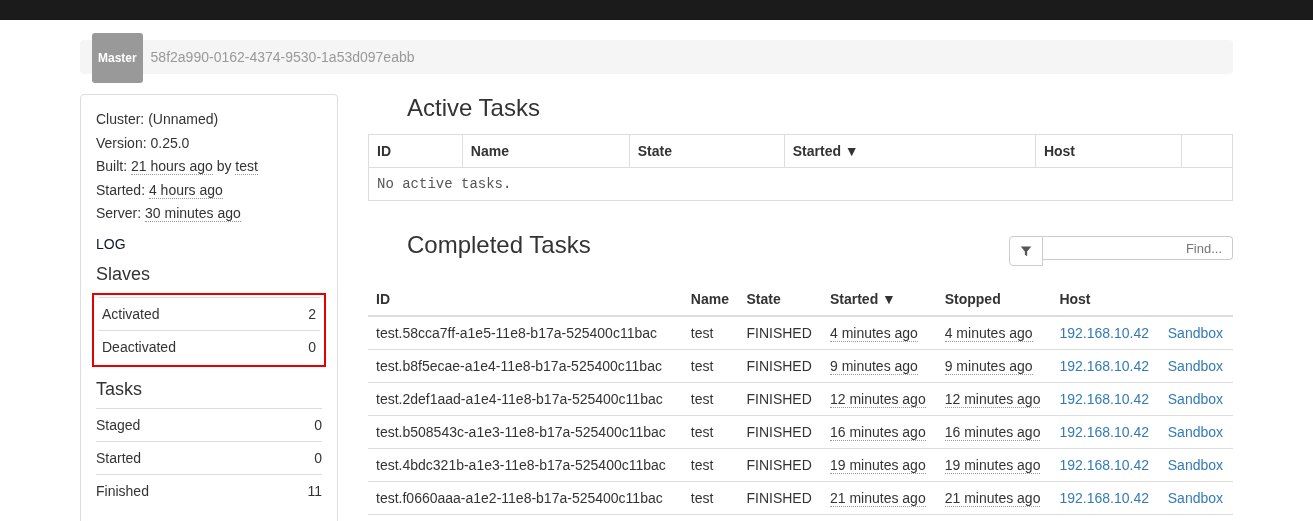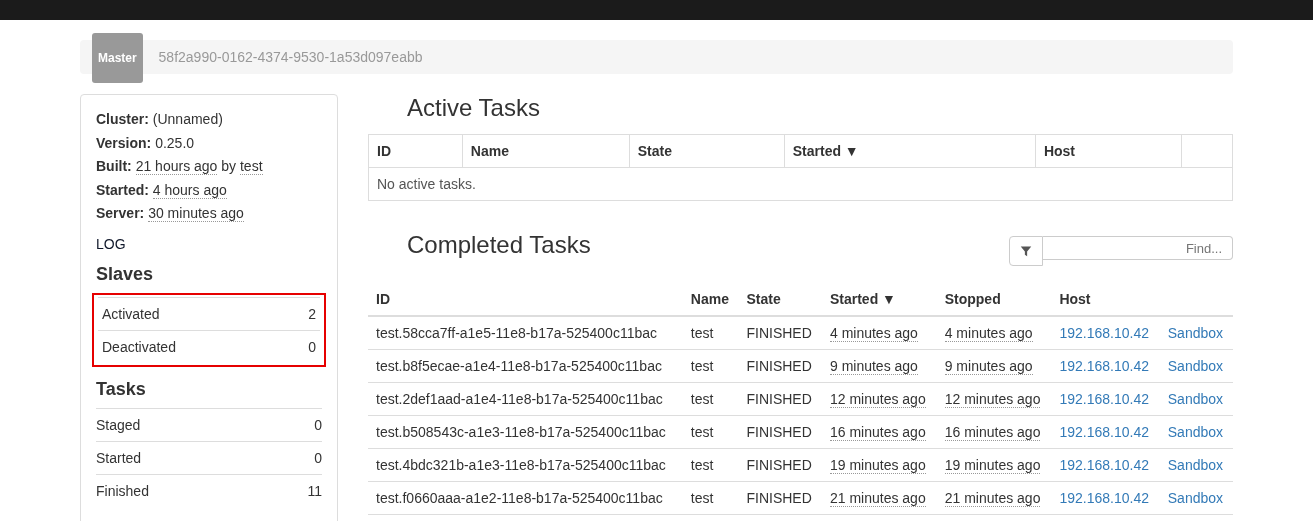--- a/index.html
+++ b/index.html
@@ -1,38 +1,38 @@
 <!DOCTYPE html>
 <html><head>
 <meta charset="utf-8">
 <style>
 * { box-sizing: border-box; margin: 0; padding: 0; }
 body { font-family: "Helvetica Neue", Helvetica, Arial, sans-serif; font-size: 14px; color: #333; background: #fff; }
 .topbar { background: #1b1b1b; height: 20px; width: 100%; }
 .container { padding: 0 80px; }
 .master-bar { background: #f5f5f5; border-radius: 4px; padding: 9px 12px; margin-top: 20px; color: #999; font-size: 14px; }
-.master-badge { background: #999; color: #fff; border-radius: 3px; padding: 18px 6px; font-size: 12px; font-weight: bold; margin-right: 12px; }
+.master-badge { background: #999; color: #fff; border-radius: 3px; padding: 18px 6px; font-size: 12px; font-weight: bold; margin-right: 4px; }
 .layout { display: flex; gap: 30px; margin-top: 20px; }
 .sidebar { width: 258px; border: 1px solid #ddd; border-radius: 4px; padding: 15px; flex-shrink: 0; }
 .info-row { margin-bottom: 4px; font-size: 14px; line-height: 1.4; }
-.info-row b { font-weight: bold; margin-top: 8px; }
+.info-row b { font-weight: normal; margin-top: 8px; }
 .dotted { border-bottom: 1px dotted #999; cursor: help; }
 .log-link { color: #0f172a; margin-top: 12px; display: block; margin-bottom: 10px; cursor: pointer; }
-.side-heading { font-size: 18px; font-weight: 700; margin-top: 12px; margin-bottom: 8px; }
+.side-heading { font-size: 18px; font-weight: 400; margin-top: 12px; margin-bottom: 8px; }
 .side-table { width: 100%; border-collapse: collapse; }
 .side-table td { border-top: 1px solid #ddd; padding: 8px 0; font-size: 14px; }
 .side-table td:last-child { text-align: right; }
 .highlight-box { border: 2px solid #e60000; padding: 2px 4px; margin: 0 -4px 10px -4px; }
 .highlight-box .side-table td { padding: 8px 4px; }
 .main { flex: 1; }
 h2 { font-size: 24px; font-weight: 500; margin-bottom: 12px; margin-left: 39px; }
 .tasks-table { width: 100%; border-collapse: collapse; border: 1px solid #ddd; margin-bottom: 30px; }
 .tasks-table th { text-align: left; padding: 8px; border: 1px solid #ddd; font-weight: bold; background: #fff; }
 .tasks-table td { padding: 8px; border-top: 1px solid #ddd; }
-.tasks-table tbody tr td { border-left: none; border-right: none; }
+.tasks-table tbody tr td { border-left: none; border-right: none; font-family: Liberation Mono, monospace; }
 .no-tasks { padding: 10px; color: #555; }
 .completed-header { display: flex; justify-content: space-between; align-items: center; margin-bottom: 12px; }
 .filter-group { display: flex; }
 .filter-btn { border: 1px solid #ccc; background: #fff; width: 34px; height: 30px; border-radius: 4px 0 0 4px; display: flex; align-items: center; justify-content: center; cursor: pointer; }
 .filter-input { border: 1px solid #ccc; border-left: none; height: 24px; padding: 0 10px; border-radius: 0 4px 4px 0; width: 190px; font-size: 13px; text-align: right; }
 .completed-table { width: 100%; border-collapse: collapse; }
 .completed-table th { text-align: left; padding: 8px; border-bottom: 2px solid #ddd; font-weight: bold; }
 .completed-table td { padding: 8px; border-top: 1px solid #ddd; font-size: 14px; }
 .link { color: #337ab7; cursor: pointer; }
 </style>

